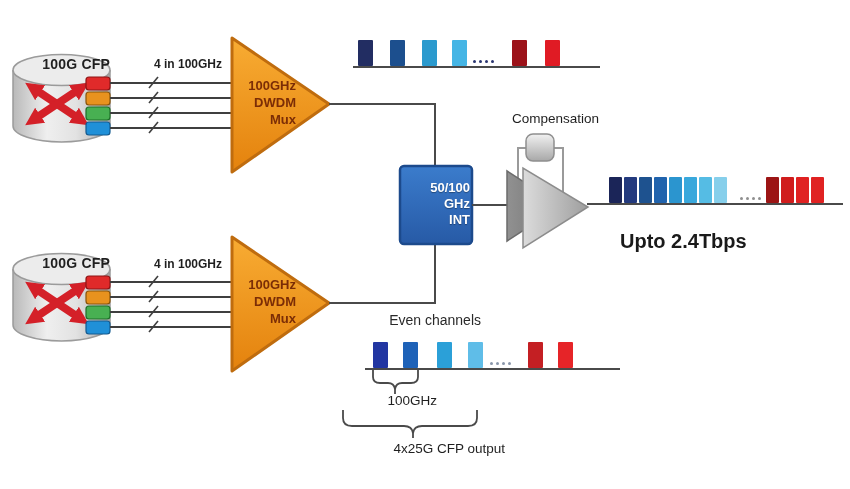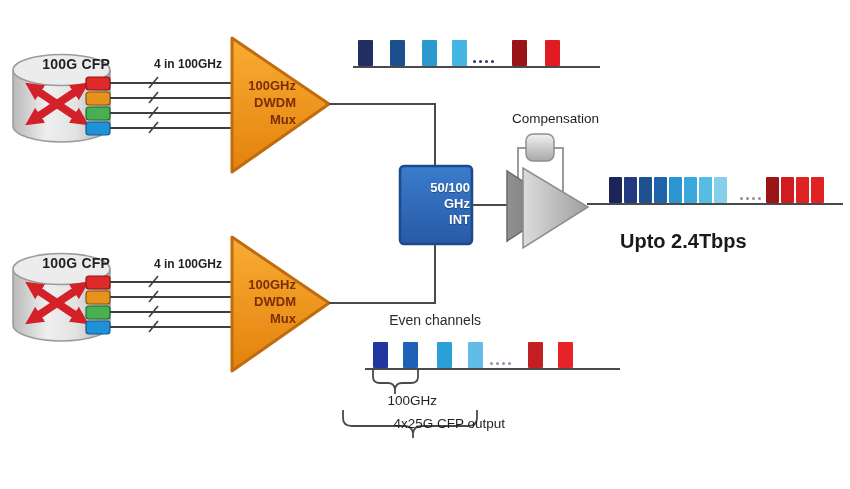--- a/index.html
+++ b/index.html
@@ -197,15 +197,15 @@
     <div>INT</div>
   </div>
 
   <div class="lbl" style="left:487px;top:111px;width:112px;">Compensation</div>
 
   <div class="lbl chan" style="left:361px;top:312px;width:120px;">Even channels</div>
 
   <div class="lbl big" style="left:620px;top:229px;width:180px;">Upto 2.4Tbps</div>
 
   <div class="lbl" style="left:353px;top:393px;width:84px;">100GHz</div>
-  <div class="lbl" style="left:340px;top:416px;width:165px;">4x25G CFP output</div>
+  <div class="lbl" style="left:340px;top:441px;width:165px;">4x25G CFP output</div>
 
 </div>
 
 </body></html>

